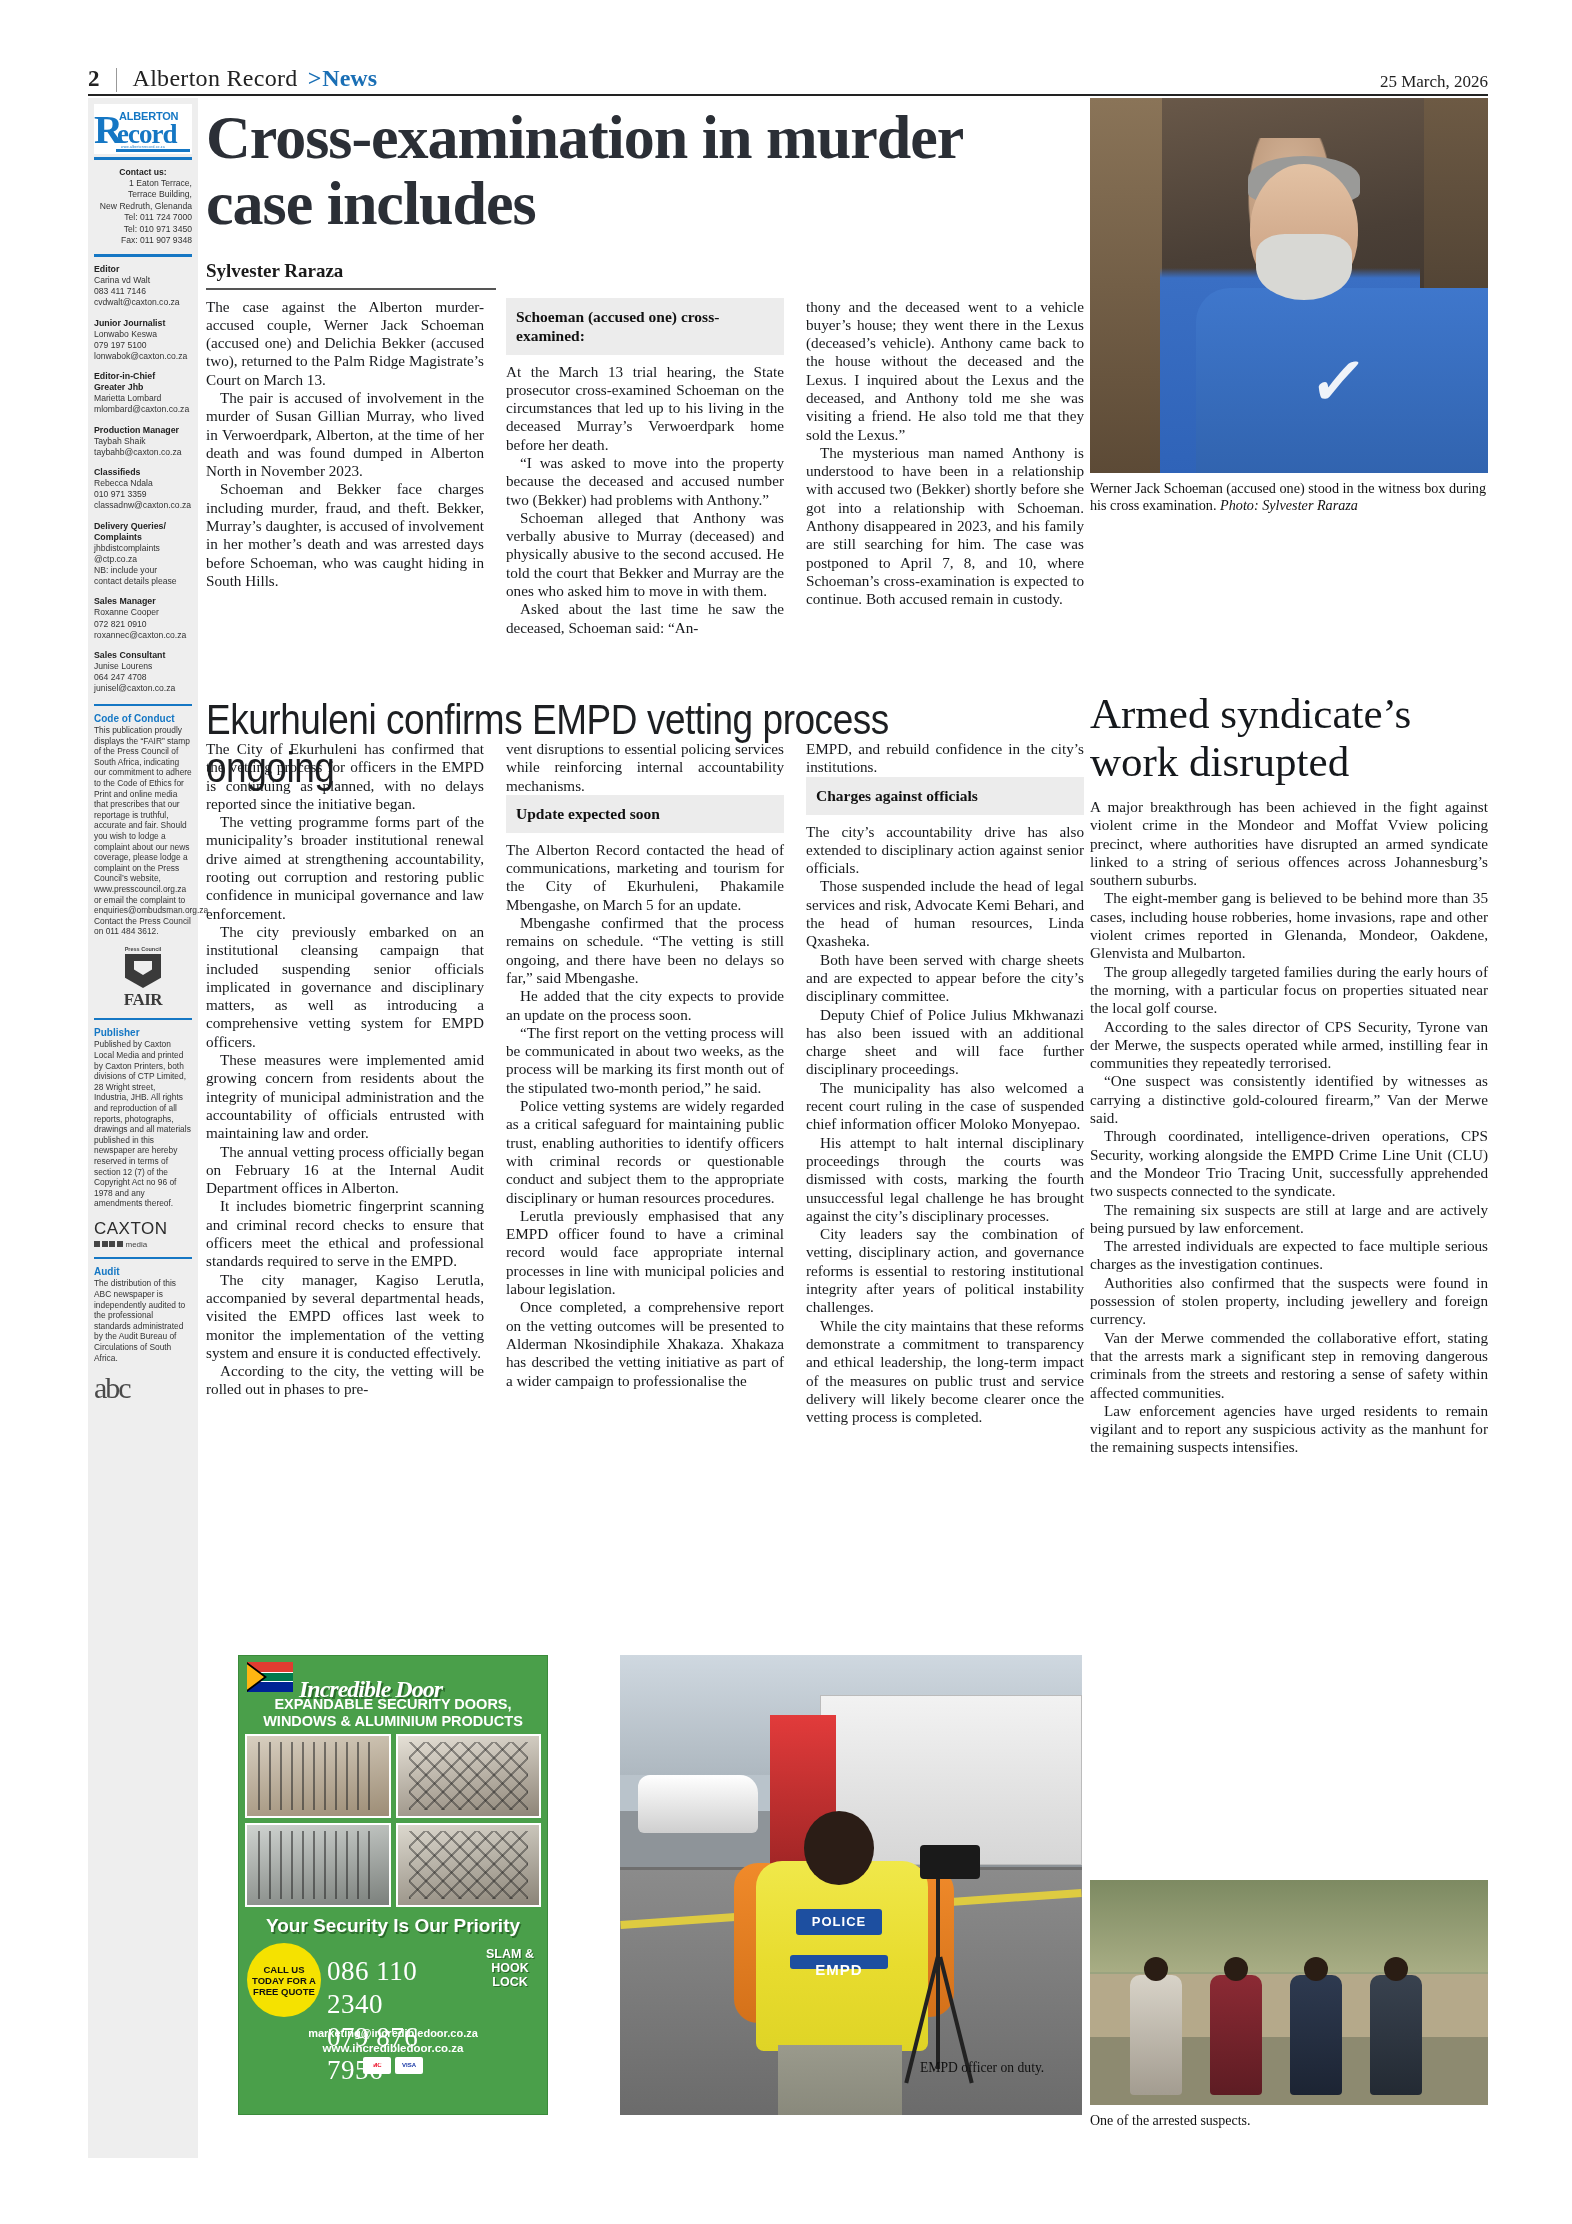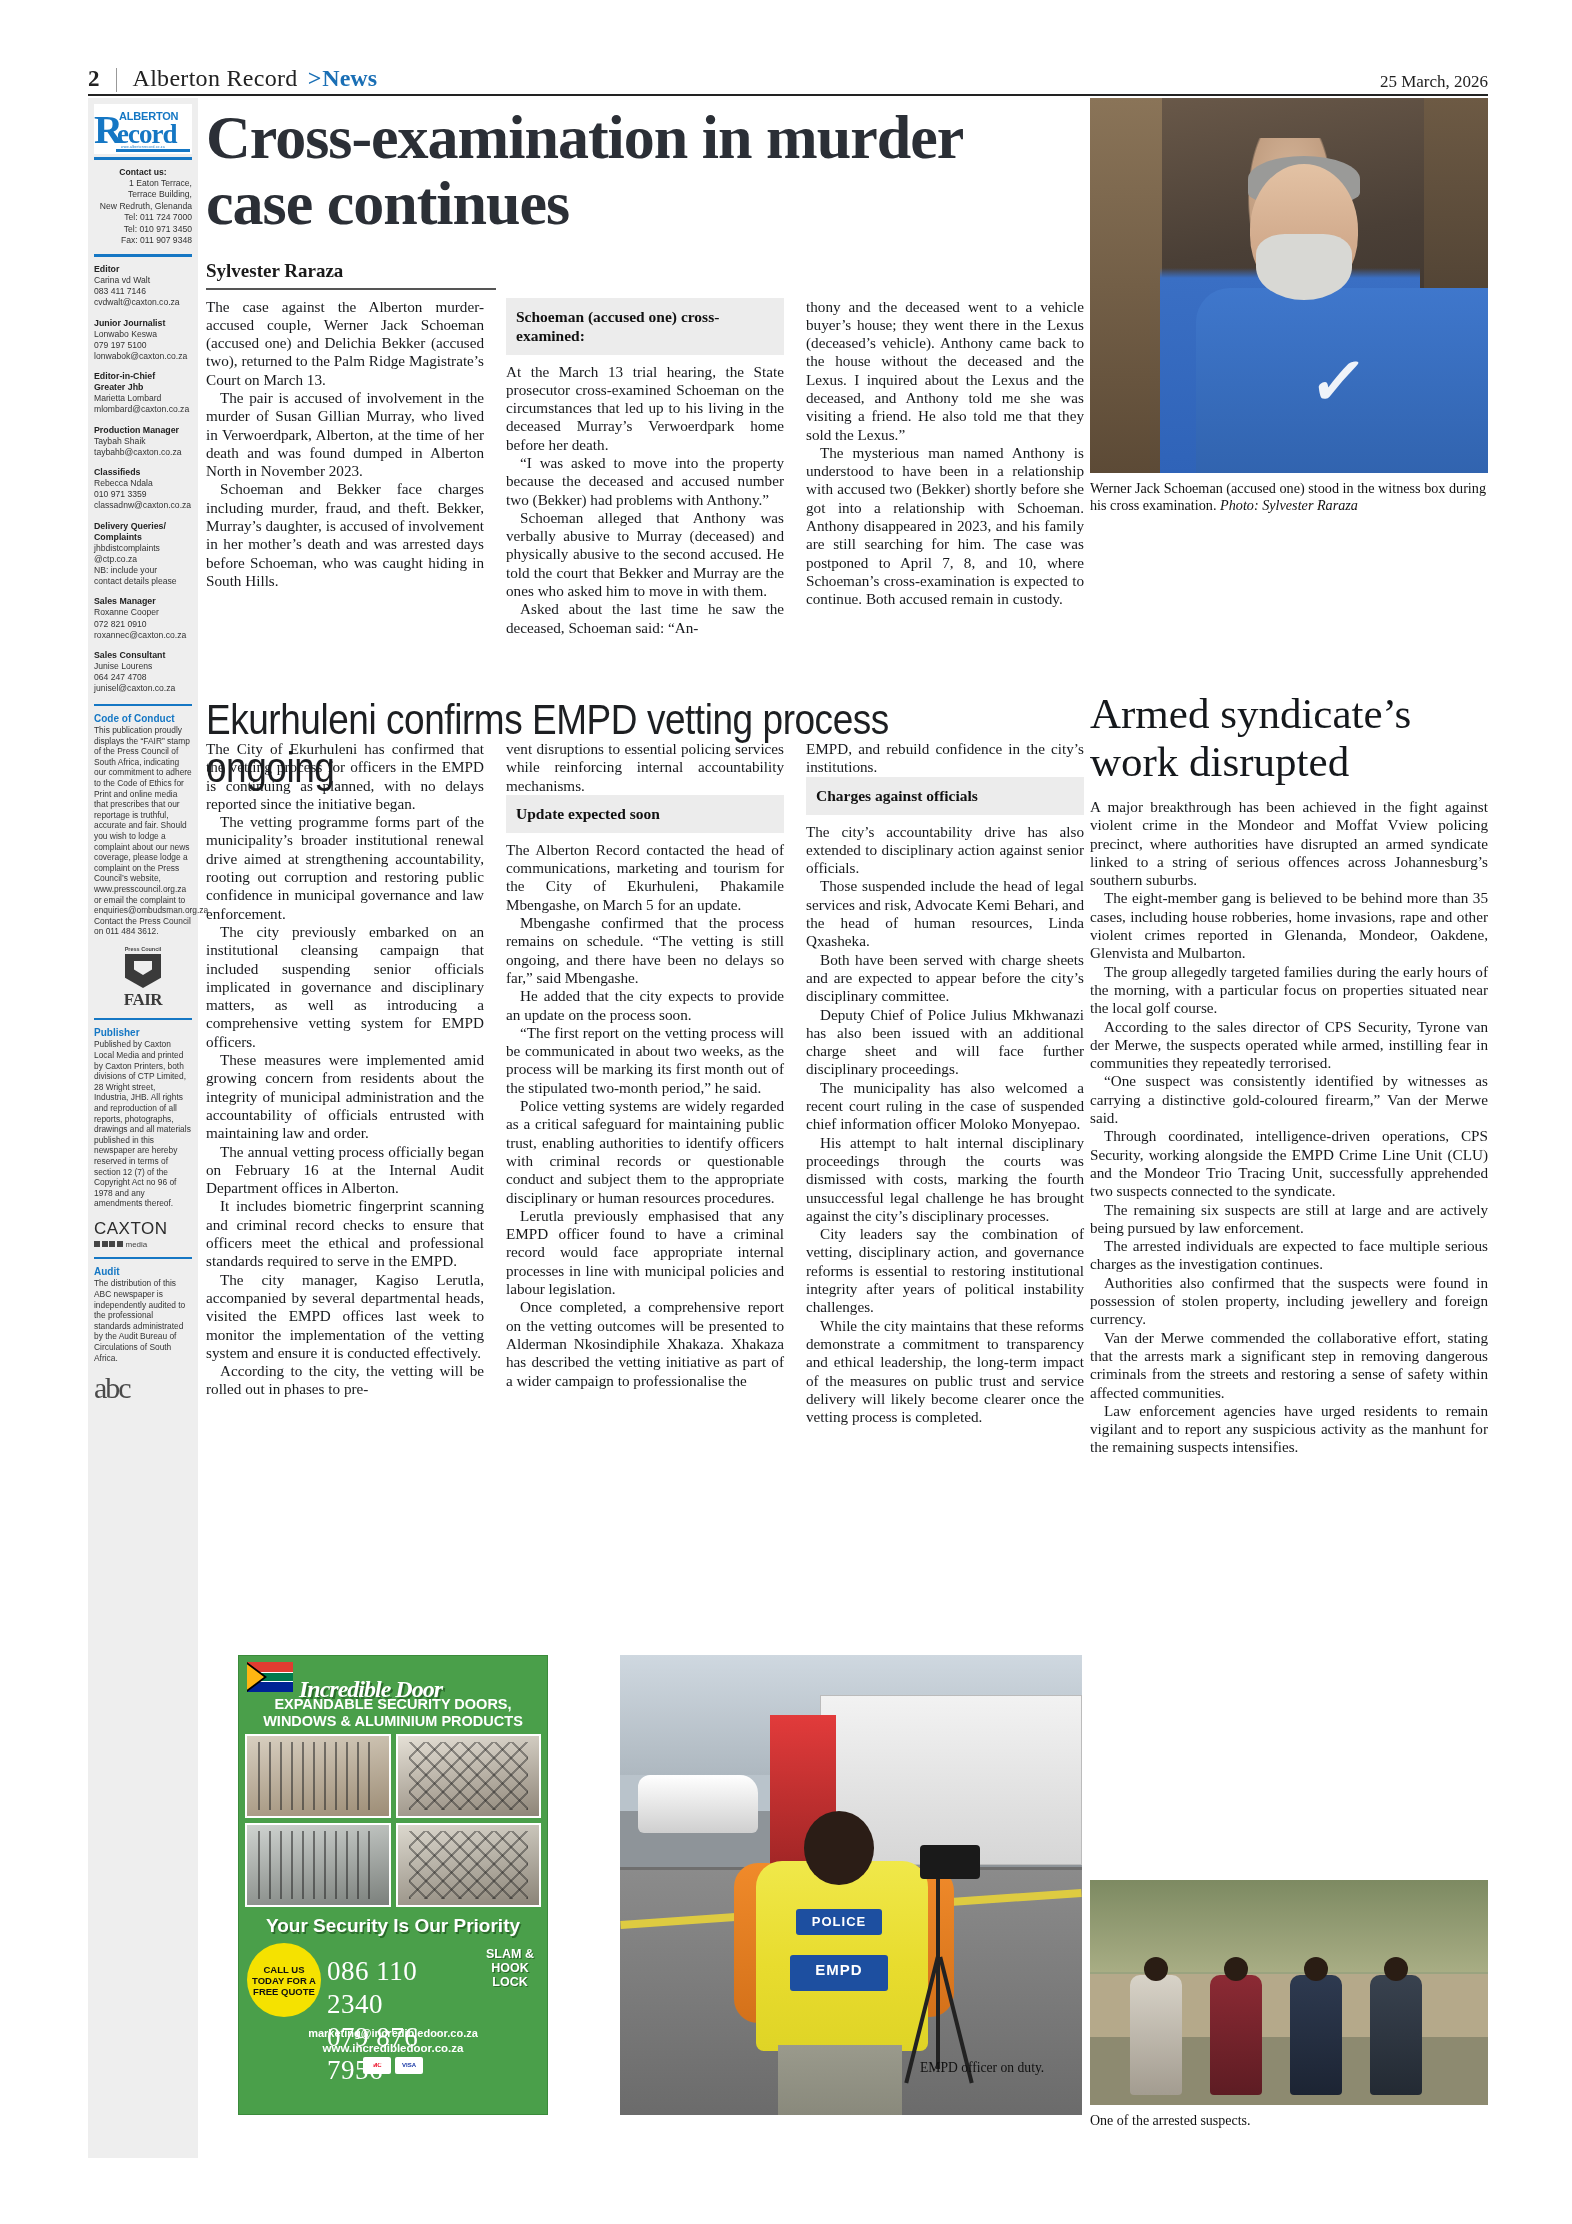--- a/index.html
+++ b/index.html
@@ -263,21 +263,21 @@
              background:linear-gradient(180deg,#f0e84a 0%,#e8dc2e 55%,#dfd426 100%); }
   .p2-sleeve { position:absolute; left:-4px; top:58px; width:58px; height:160px; border-radius:24px;
              background:linear-gradient(180deg,#f08a2a,#d4711a); }
   .p2-sleeve2 { position:absolute; right:-6px; top:62px; width:54px; height:150px; border-radius:24px;
              background:linear-gradient(180deg,#f08a2a,#d4711a); }
   .p2-head { position:absolute; left:66px; top:6px; width:70px; height:74px; border-radius:50%;
              background:#2b1d16; }
   .p2-badge { position:absolute; left:58px; top:104px; width:86px; height:26px; background:#1d4fa0; border-radius:3px;
               color:#fff; font-size:13px; font-weight:bold; text-align:center; line-height:26px;
               font-family:"Liberation Sans", sans-serif; letter-spacing:1px;}
-  .p2-badge2 { position:absolute; left:52px; top:150px; width:98px; height:36px; background:#1d4fa0; border-radius:3px;
+  .p2-badge2 { position:absolute; left:52px; top:150px; width:98px; height:14px; background:#1d4fa0; border-radius:3px;
               color:#fff; font-size:15px; font-weight:bold; text-align:center; line-height:30px;
               font-family:"Liberation Sans", sans-serif; letter-spacing:1px;}
   .p2-pants { position:absolute; left:40px; top:240px; width:124px; height:120px;
               background:linear-gradient(180deg,#9a9a8c,#7d7d70); }
   .p2-cam { position:absolute; left:300px; top:190px; width:60px; height:34px; background:#1a1a1a; border-radius:4px;}
   .p2-tripod { position:absolute; left:316px; top:224px; width:4px; height:190px; background:#222; }
   .p2-tripod2 { position:absolute; left:300px; top:300px; width:4px; height:130px; background:#222; transform:rotate(14deg);}
   .p2-tripod3 { position:absolute; left:334px; top:300px; width:4px; height:130px; background:#222; transform:rotate(-14deg);}
   .cap2 {
     position:absolute; left:920px; top:2060px; width:150px;
@@ -427,21 +427,21 @@
 
     <div class="sb-block">
       <div class="sb-blue-h">Audit</div>
       <div class="sb-body">The distribution of this ABC newspaper is independently audited to the professional standards administrated by the Audit Bureau of Circulations of South Africa.</div>
     </div>
 
     <div class="abc">abc</div>
   </aside>
 
   <div class="content">
-    <h1 class="hl-main">Cross-examination in murder case continues</h1>
+    <h1 class="hl-main">Cross-examination in murder case includes</h1>
     <div class="byline">Sylvester Raraza</div>
     <div class="byline-rule"></div>
 
     <div class="cols3">
       <div class="col" id="lead-c1">
           <p class="body first">The case against the Alberton murder-accused couple, Werner Jack Schoeman (accused one) and Delichia Bekker (accused two), returned to the Palm Ridge Magistrate’s Court on March 13.</p>
           <p class="body">The pair is accused of involvement in the murder of Susan Gillian Murray, who lived in Verwoerdpark, Alberton, at the time of her death and was found dumped in Alberton North in November 2023.</p>
           <p class="body">Schoeman and Bekker face charges including murder, fraud, and theft. Bekker, Murray’s daughter, is accused of involvement in her mother’s death and was arrested days before Schoeman, who was caught hiding in South Hills.</p>
         </div>
       <div class="col">

